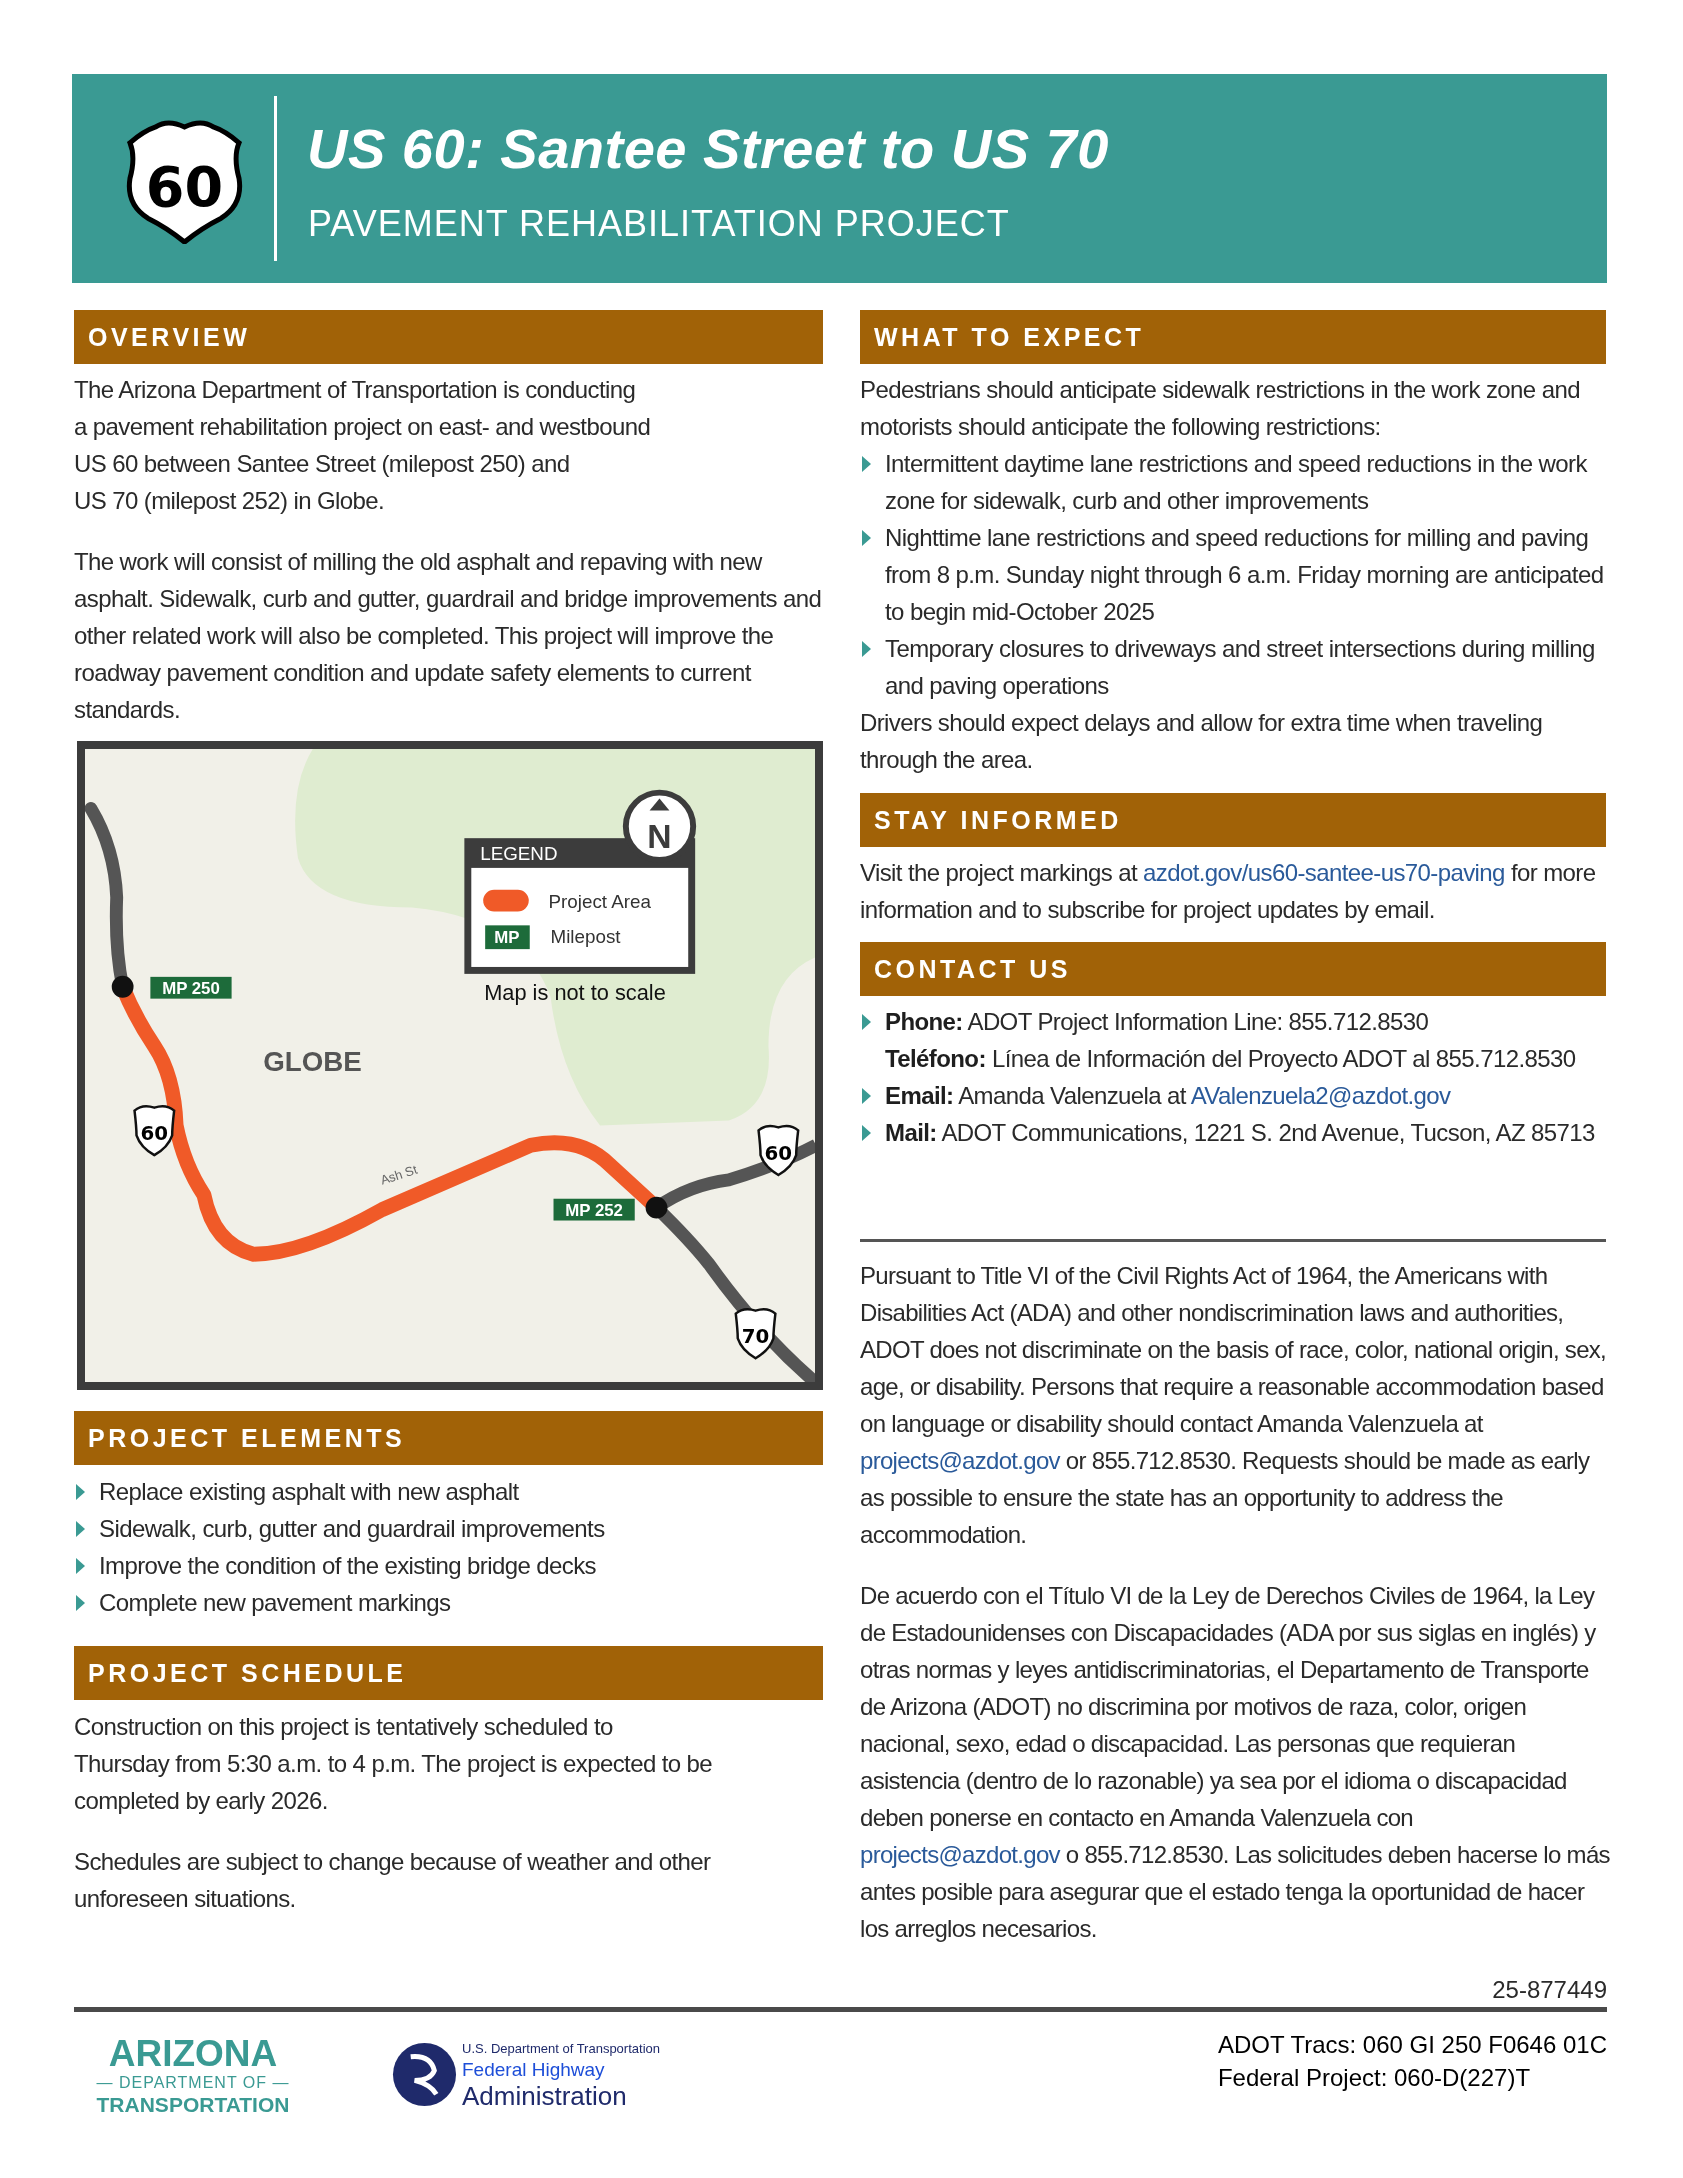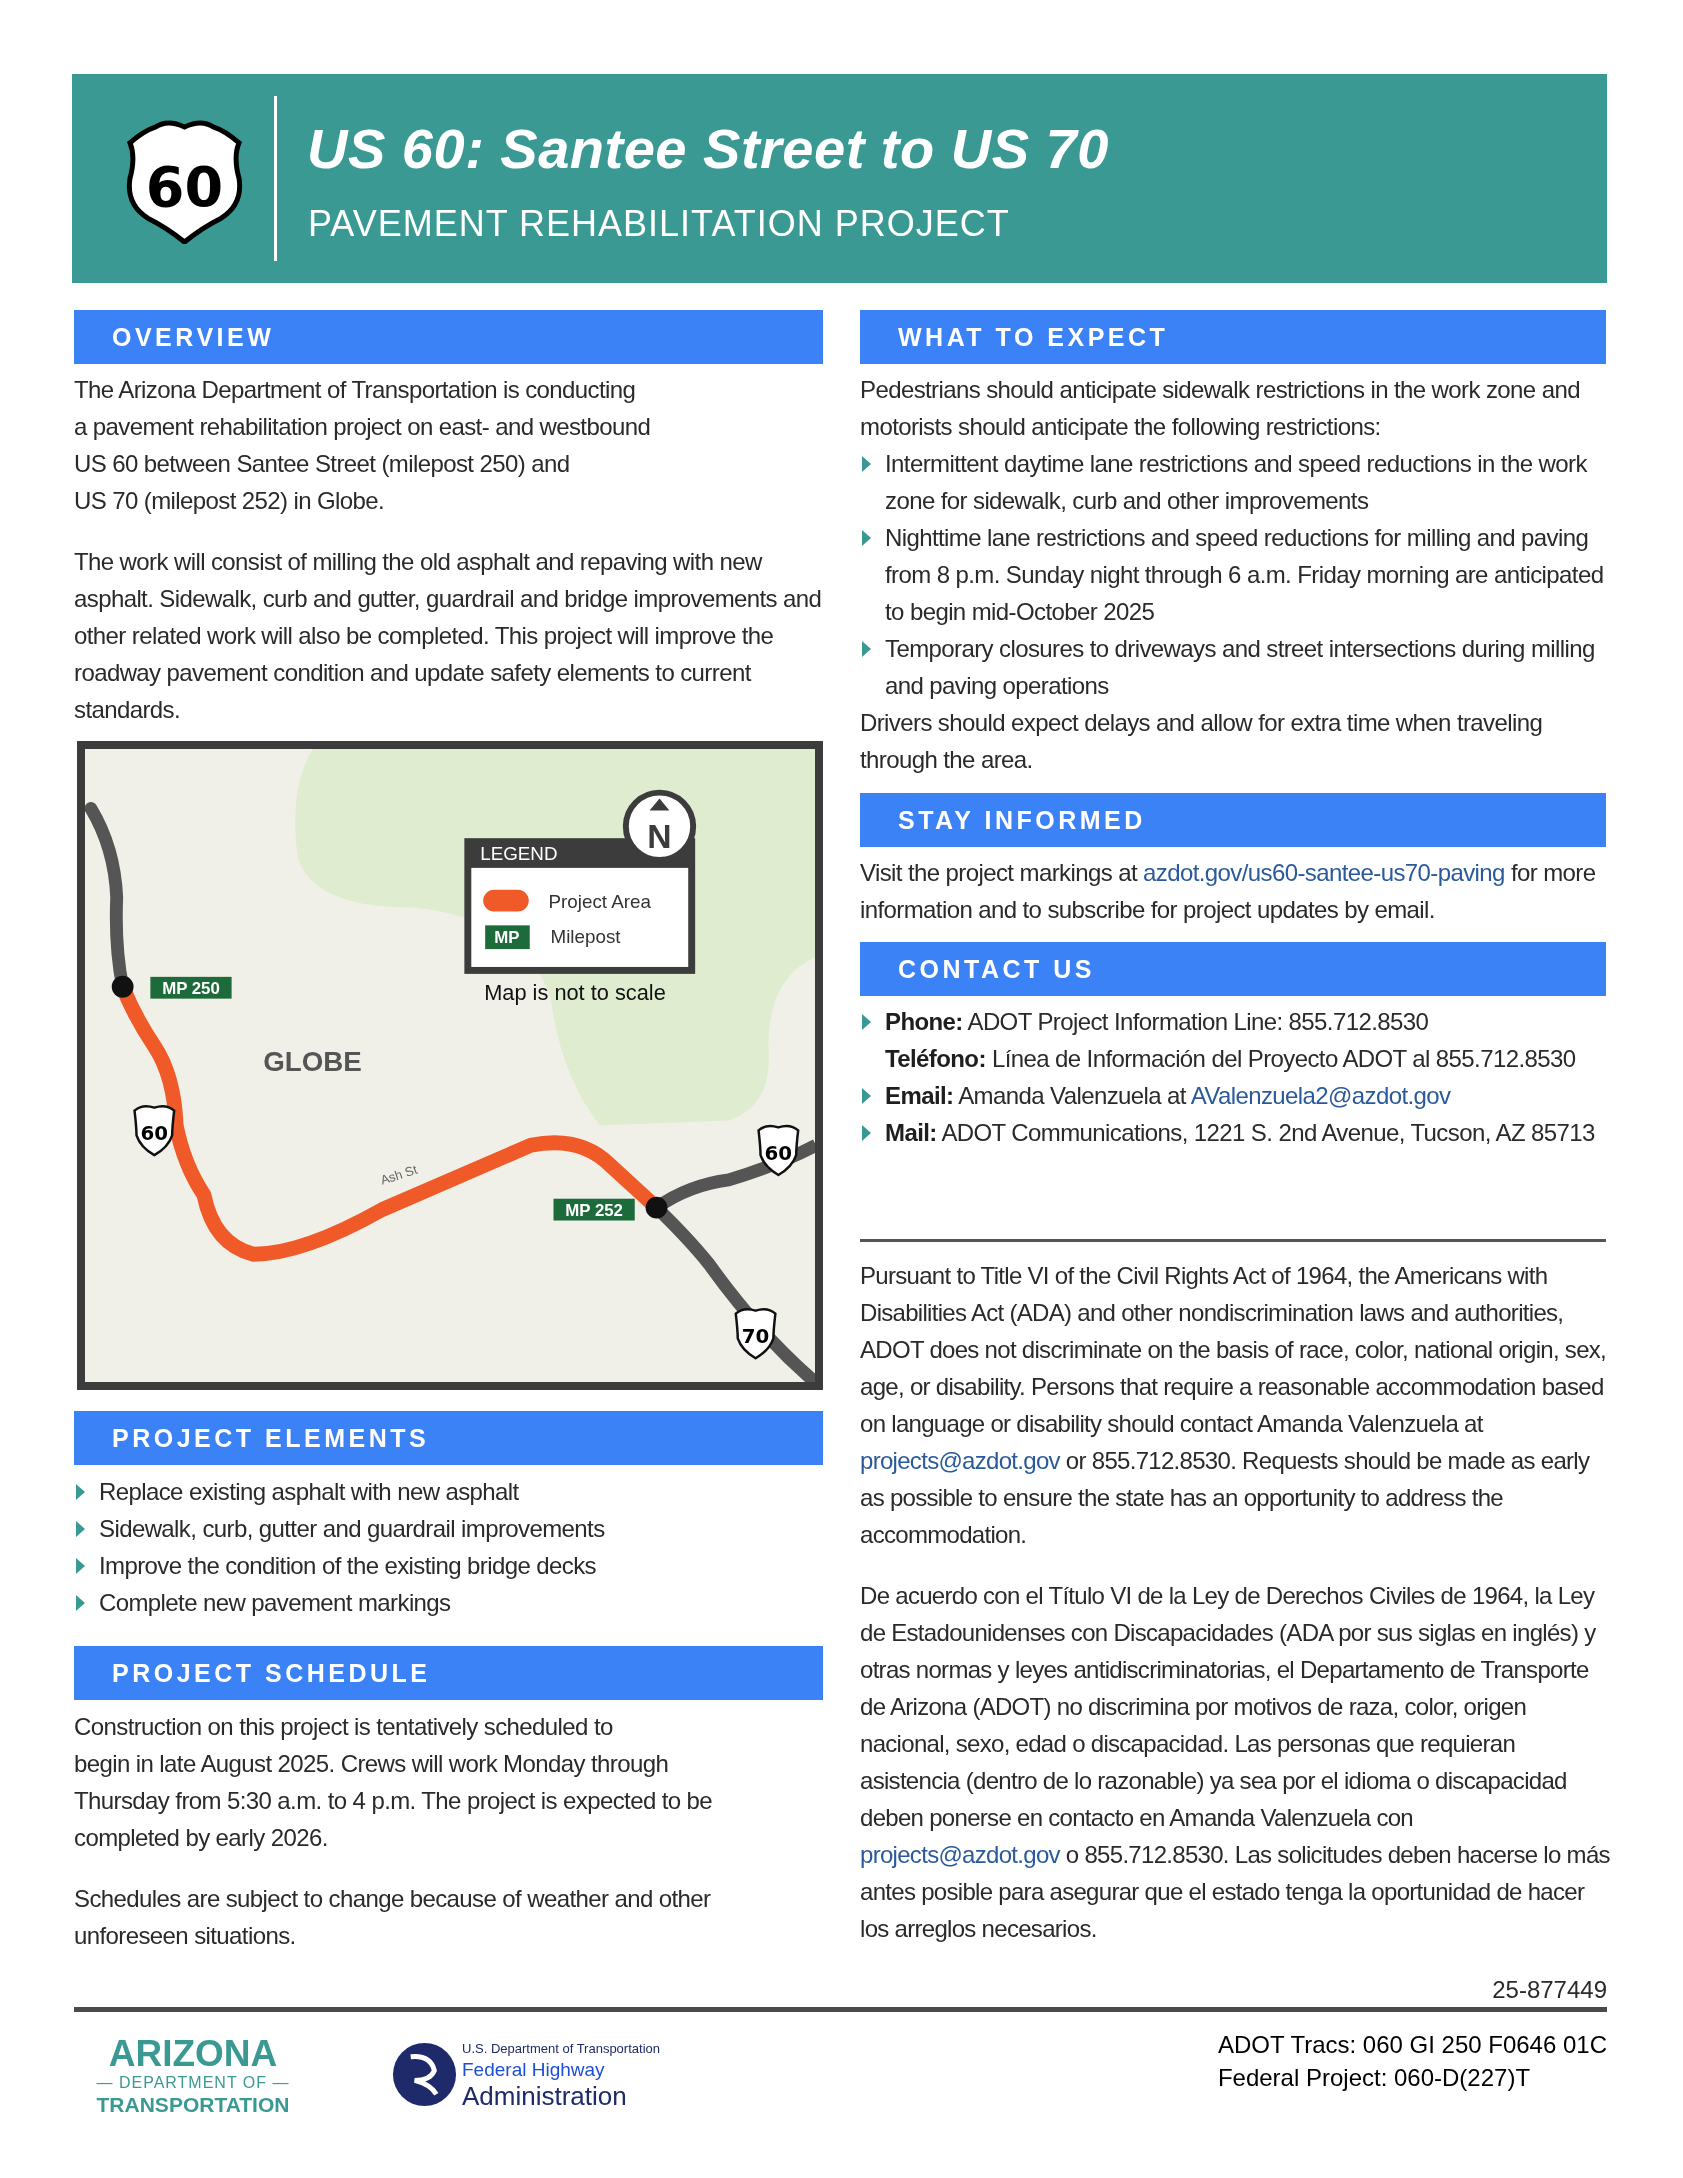--- a/index.html
+++ b/index.html
@@ -4,22 +4,22 @@
 <style>
   html, body { margin:0; padding:0; }
   body { width:1683px; height:2178px; background:#ffffff; position:relative; overflow:hidden;
          font-family:"Liberation Sans", sans-serif; color:#2a2a2a; }
   .abs { position:absolute; }
   .banner { left:72px; top:74px; width:1535px; height:209px; background:#3a9a93; }
   .banner .divider { position:absolute; left:202px; top:22px; width:3px; height:165px; background:#ffffff; }
   .banner .shield { position:absolute; left:50px; top:43px; width:125px; height:127px; }
   .banner .title { position:absolute; left:235px; top:42px; font-size:56px; font-weight:bold; color:#ffffff; letter-spacing:0.5px; white-space:nowrap;font-style:italic; }
   .banner .subtitle { position:absolute; left:236px; top:129px; font-size:36px; color:#ffffff; letter-spacing:1px; white-space:nowrap; }
-  .sec-h { position:absolute; height:54px; background:#3b82f6; color:#ffffff; font-weight:bold;
-           font-size:25px; letter-spacing:3.5px; line-height:54px; padding-left:38px; box-sizing:border-box; }
+  .sec-h { position:absolute; height:54px; background:#a16207; color:#ffffff; font-weight:bold;
+           font-size:25px; letter-spacing:3.5px; line-height:54px; padding-left:14px; box-sizing:border-box; }
   .left-col { left:74px; width:749px; }
   .right-col { left:860px; width:746px; }
   .txt { position:absolute; font-size:24px; line-height:37px; letter-spacing:-0.6px; color:#2a2a2a; }
   .txt p { margin:0; }
   .bul { position:relative; padding-left:25px; }
   .bul .tri { position:absolute; left:2px; top:11px; width:0; height:0; border-top:8px solid transparent; border-bottom:8px solid transparent; border-left:9px solid #3a9a93; }
   a, .lnk { color:#2a5a9a; text-decoration:none; }
   b { color:#1e1e1e; }
   .map { left:77px; top:741px; width:746px; height:649px; box-sizing:border-box; border:8px solid #3c3c3c; background:#f1f0e8; overflow:hidden; }
   .rule { position:absolute; height:3px; background:#555555; }
@@ -106,21 +106,20 @@
 <div class="txt" style="left:74px; top:1473px; width:752px;">
   <div class="bul"><span class="tri"></span><span>Replace existing asphalt with new asphalt</span></div>
   <div class="bul"><span class="tri"></span><span>Sidewalk, curb, gutter and guardrail improvements</span></div>
   <div class="bul"><span class="tri"></span><span>Improve the condition of the existing bridge decks</span></div>
   <div class="bul"><span class="tri"></span><span>Complete new pavement markings</span></div>
 </div>
 
 <div class="sec-h left-col" style="top:1646px;">PROJECT SCHEDULE</div>
 <div class="txt" style="left:74px; top:1708px; width:752px;">
   <p>Construction on this project is tentatively scheduled to</p>
-  <p>begin in late August 2025. Crews will work Monday through</p>
   <p>Thursday from 5:30 a.m. to 4 p.m. The project is expected to be</p>
   <p>completed by early 2026.</p>
   <p style="margin-top:24px;">Schedules are subject to change because of weather and other unforeseen situations.</p>
 </div>
 
 <div class="sec-h right-col" style="top:310px;">WHAT TO EXPECT</div>
 <div class="txt" style="left:860px; top:371px; width:752px;">
   <p>Pedestrians should anticipate sidewalk restrictions in the work zone and motorists should anticipate the following restrictions:</p>
   <div class="bul"><span class="tri"></span><span>Intermittent daytime lane restrictions and speed reductions in the work zone for sidewalk, curb and other improvements</span></div>
   <div class="bul"><span class="tri"></span><span>Nighttime lane restrictions and speed reductions for milling and paving from 8 p.m. Sunday night through 6 a.m. Friday morning are anticipated to begin mid-October 2025</span></div>

